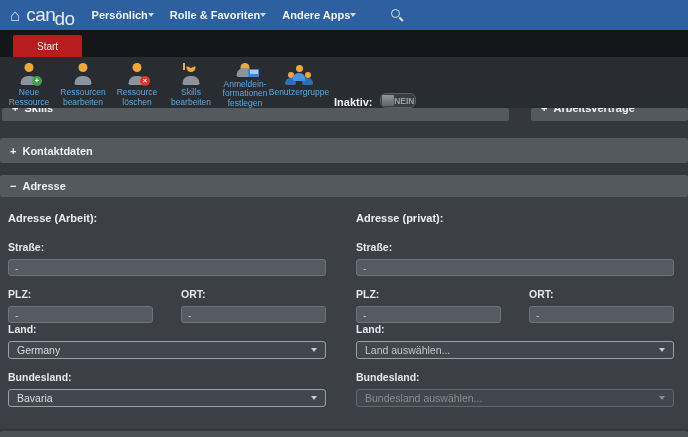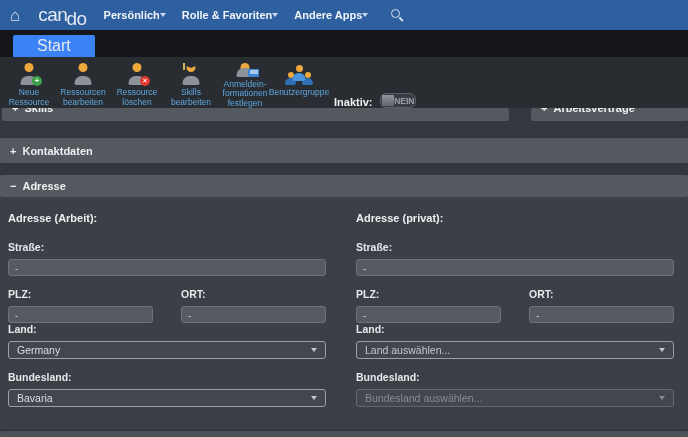--- a/index.html
+++ b/index.html
@@ -9,34 +9,34 @@
     background:#34373d;
     font-family:"Liberation Sans", sans-serif;
   }
 
   
   .topnav {
     position:absolute; top:0; left:0; width:100%; height:30px;
     background:#2e5f9e; display:flex; align-items:center;
   }
   .home-icon { margin-left:10px; font-size:17px; line-height:17px; color:#d7e3f2; cursor:pointer; }
-  .logo { margin-left:18px; font-size:19px; color:#e3eaf4; letter-spacing:-0.5px; white-space:nowrap; }
+  .logo { margin-left:6px; font-size:19px; color:#e3eaf4; letter-spacing:-0.5px; white-space:nowrap; }
   .logo .lg2 { display:inline-block; transform:translateY(4px); margin-left:-1px; }
   .menu { display:flex; margin-left:17px; gap:16px; }
   .menu-item { display:flex; align-items:center; color:#f1f5fa; font-size:11px; font-weight:bold; cursor:pointer; white-space:nowrap; }
   .caret-sm { width:0; height:0; border-left:3.5px solid transparent; border-right:3.5px solid transparent; border-top:4px solid #c9d8ec; }
   .search-icon { position:absolute; left:391px; top:9px; width:9px; height:9px; border:1.5px solid #d5e2f0; border-radius:50%; cursor:pointer; }
   .search-icon::after { content:""; position:absolute; width:1.5px; height:4.5px; background:#d5e2f0; transform:rotate(-45deg); left:8px; top:7px; }
 
   
   .tabstrip { position:absolute; top:30px; left:0; width:100%; height:27px; background:#141619; }
   .tab {
     position:absolute; left:13px; top:5px; height:22px; min-width:38px;
-    background:#3b82f6; border-radius:2px 2px 0 0;
-    color:#e9ebee; font-size:16px; display:flex; align-items:center; justify-content:center;
+    background:#b91c1c; border-radius:2px 2px 0 0;
+    color:#e9ebee; font-size:10px; display:flex; align-items:center; justify-content:center;
     padding:0 24px; cursor:pointer;
   }
 
   
   .toolbar {
     position:absolute; top:57px; left:0; width:100%; height:51px;
     background:#292c31; display:flex; padding-left:2px; position:absolute;
   }
   .tb-item { width:54px; display:flex; flex-direction:column; align-items:center; padding-top:6px; cursor:pointer; }
   .tb-label { margin-top:3px; font-size:8.5px; line-height:9.5px; color:#5fa8e0; text-align:center; }

